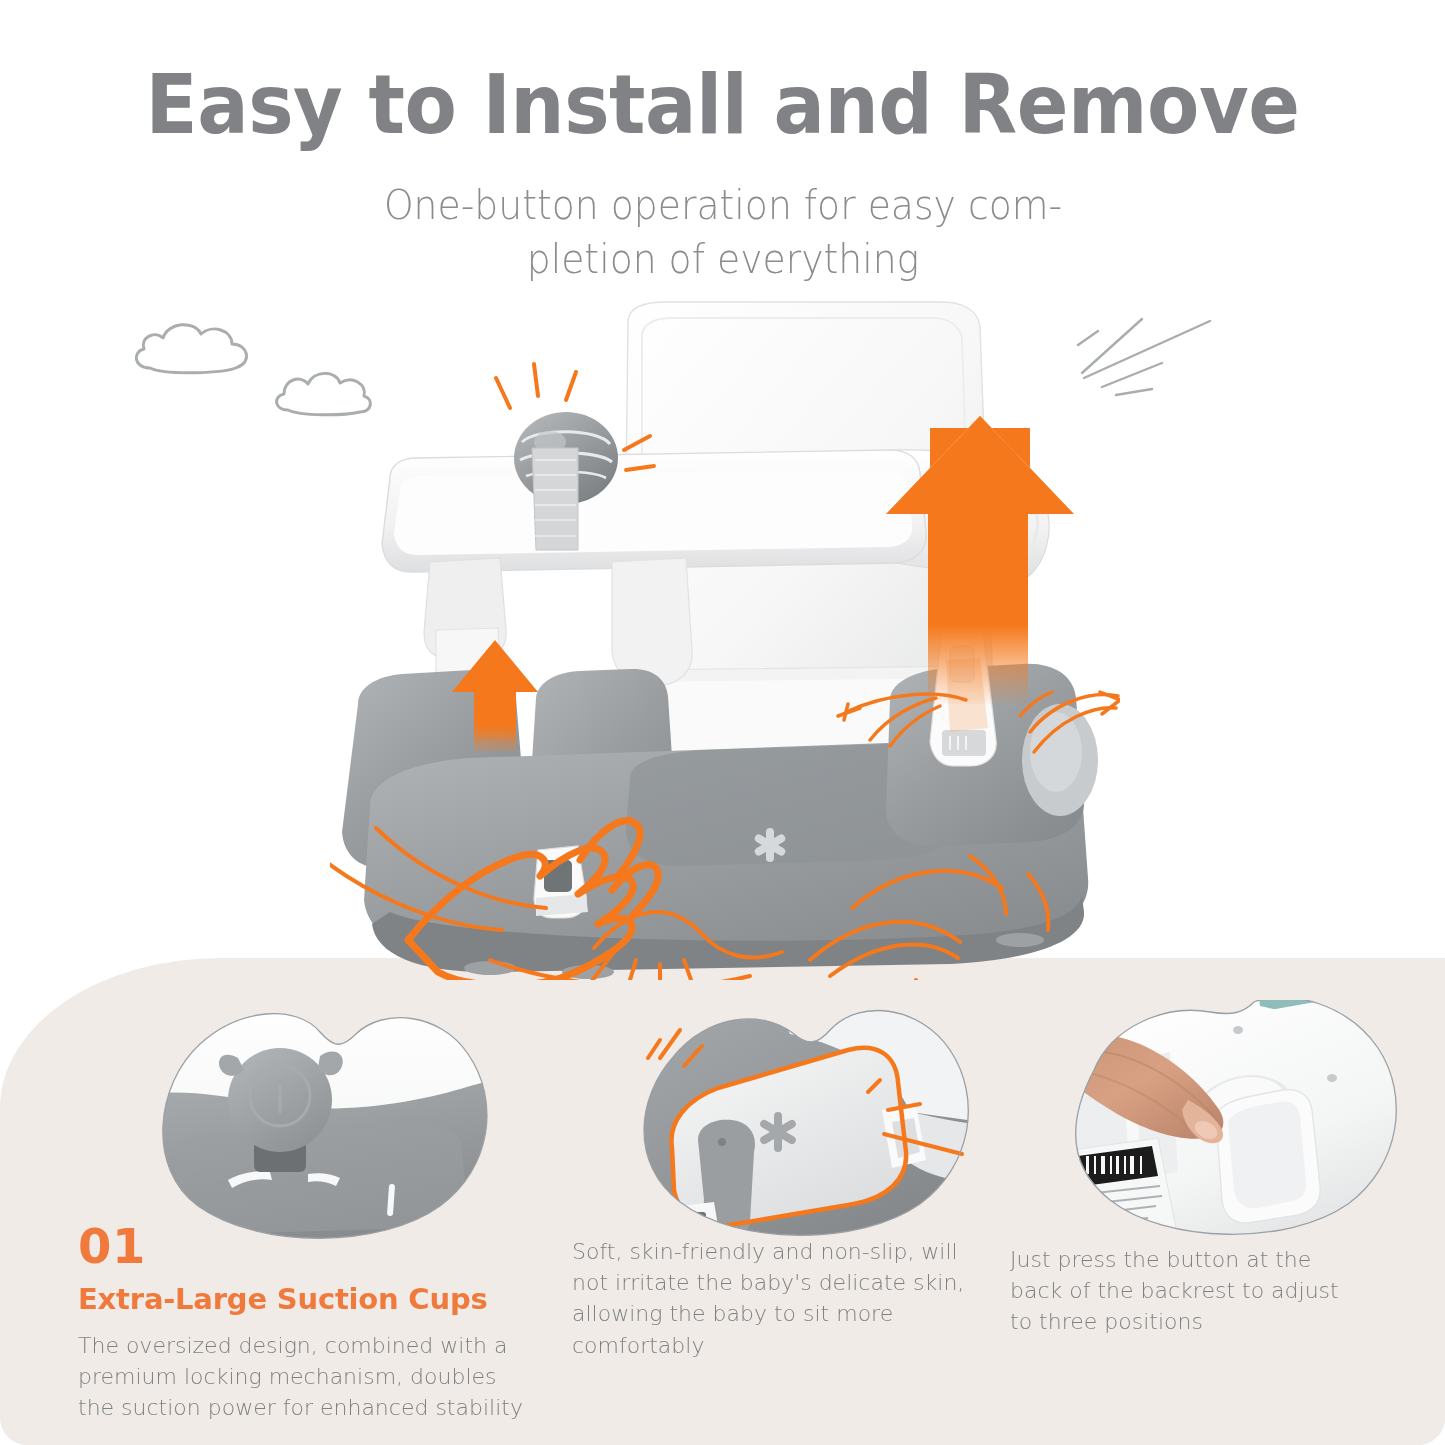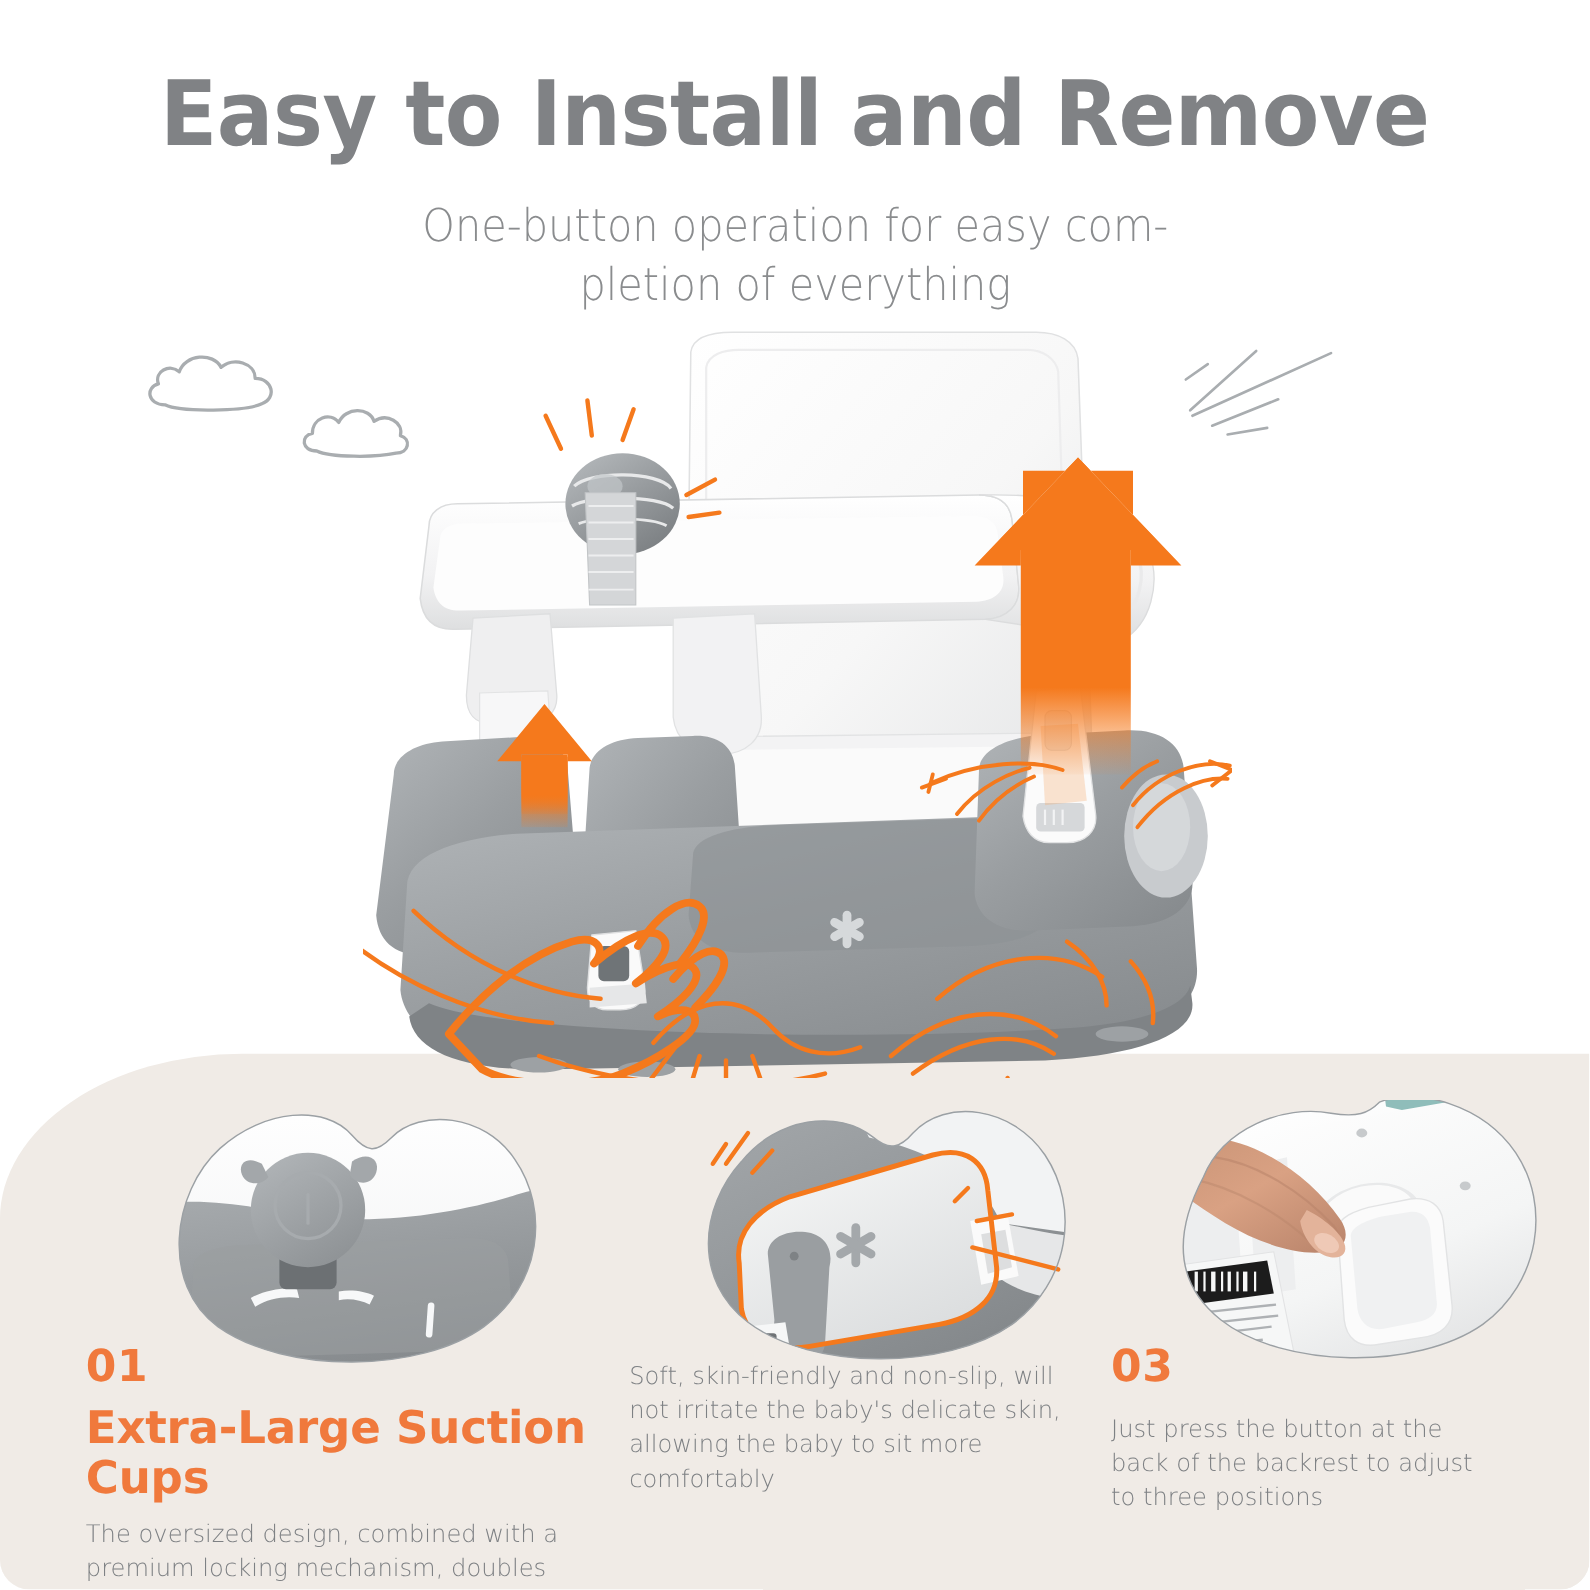--- a/index.html
+++ b/index.html
@@ -56,26 +56,26 @@
   .inset-02{ left:610px; top:1000px; width:400px; height:240px; }
   .inset-03{ left:1048px; top:1000px; width:400px; height:240px; }
 
   
   .feature{ position:absolute; }
   .f1{ left:78px;  top:1222px; width:455px; }
   .f2{ left:572px; top:1222px; width:420px; }
   .f3{ left:1010px;top:1222px; width:350px; }
 
   .f-num{
-    font-size:40px; font-weight:bold; color:#F0793C;
+    font-size:48px; font-weight:bold; color:#F0793C;
     font-family:"DejaVu Sans", sans-serif; line-height:1;
     letter-spacing:0.5px;
   }
   .f-head{
-    font-size:41px; font-weight:bold; color:#F0793C;
+    font-size:29px; font-weight:bold; color:#F0793C;
     font-family:"DejaVu Sans", sans-serif;
     line-height:1.1; margin-top:14px; letter-spacing:-0.2px;
   }
   .f-body{
     font-size:22px; color:#7E8184; line-height:1.42;
     font-family:"DejaVu Sans", sans-serif; font-weight:300;
     margin-top:14px;
   }
   .f3 .f-body{ margin-top:22px; }
 </style>
@@ -521,17 +521,16 @@
     <div class="f-num">01</div>
     <div class="f-head">Extra-Large Suction Cups</div>
     <div class="f-body">The oversized design, combined with a premium locking mechanism, doubles the suction power for enhanced stability</div>
   </div>
 
   <div class="feature f2">
     <div class="f-body">Soft, skin-friendly and non-slip, will not irritate the baby's delicate skin, allowing the baby to sit more comfortably</div>
   </div>
 
   <div class="feature f3">
-    <div class="f-num">03</div>
     <div class="f-body">Just press the button at the back of the backrest to adjust to three positions</div>
   </div>
 
 </div>
 
 </body></html>

